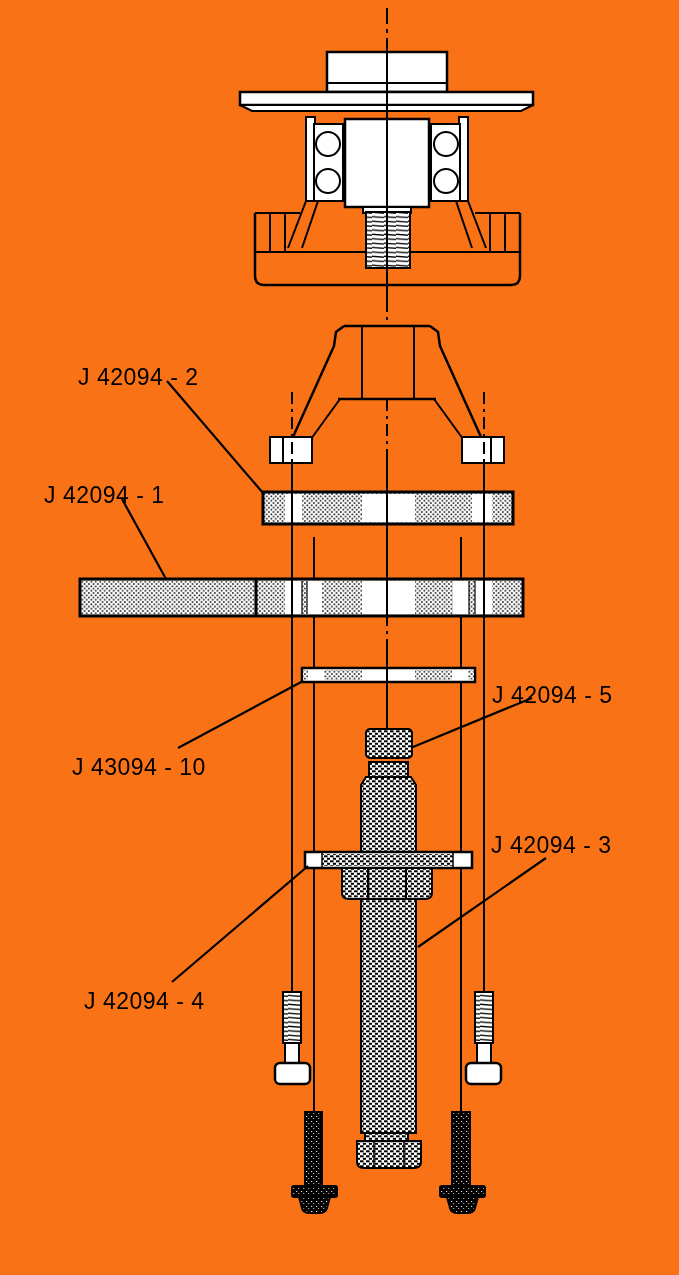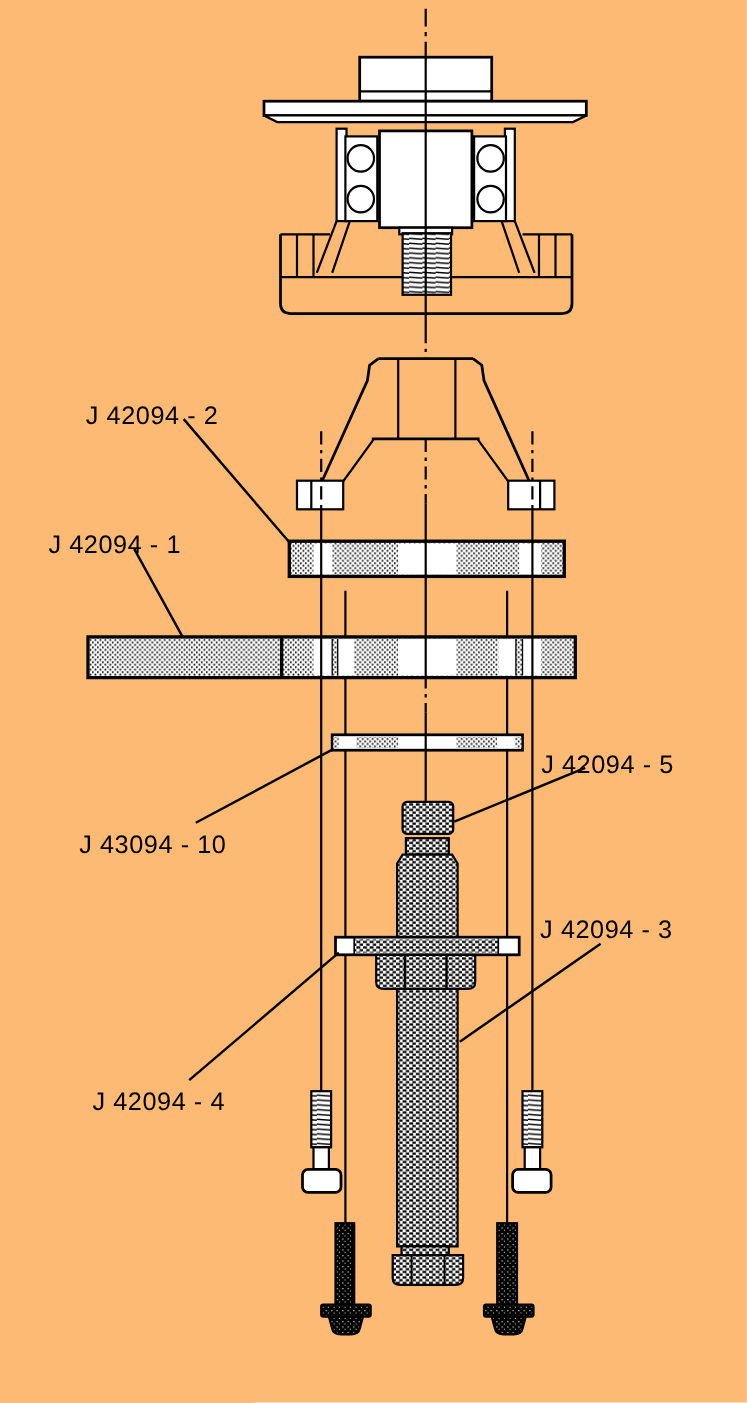--- a/index.html
+++ b/index.html
@@ -1,16 +1,16 @@
 <!DOCTYPE html>
 <html><head>
 <meta charset="utf-8">
 <style>
   html,body{margin:0;padding:0;background:#ffffff;}
-  .canvas{position:relative;width:679px;height:1275px;background:#fdba74;overflow:hidden;}
+  .canvas{position:relative;width:679px;height:1275px;background:#f97316;overflow:hidden;}
   svg{display:block;}
   text.part-label{
     font-family:"Liberation Sans","DejaVu Sans",sans-serif;
     font-size:23px;
     fill:#000000;
     letter-spacing:0.5px;
   }
 </style>
 </head>
 <body>

